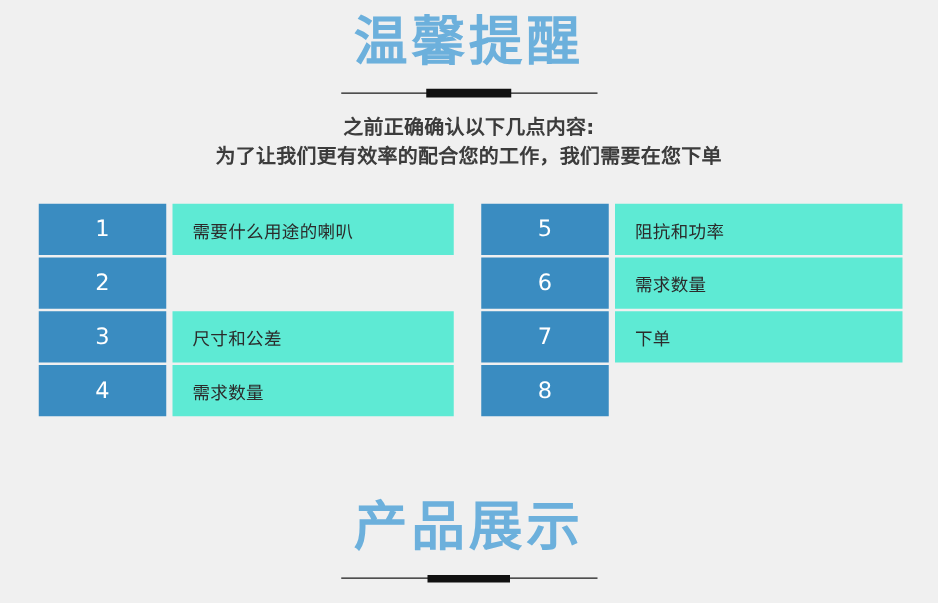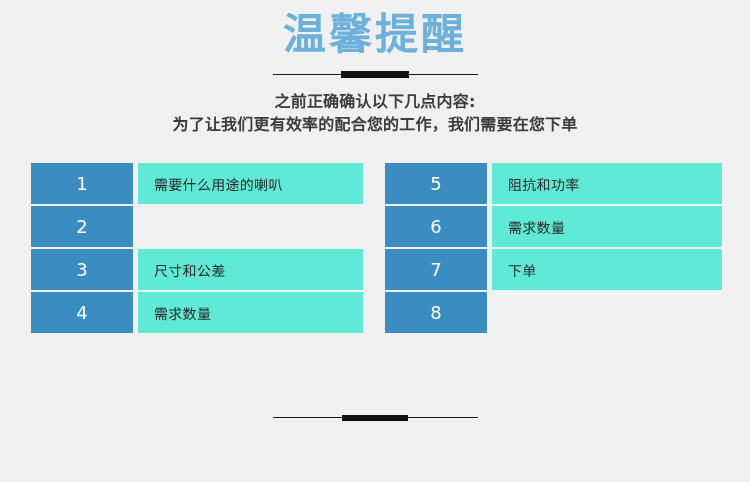--- a/index.html
+++ b/index.html
@@ -175,19 +175,20 @@
     <div class="checklist-row">
       <div class="row-number">7</div>
       <div class="row-label">下单</div>
     </div>
     <div class="checklist-row">
       <div class="row-number">8</div>
     </div>
   </div>
 
   <div class="section-heading" id="heading-bottom">
+    <span class="heading-text">产品展示</span>
     <div class="heading-divider thin">
       <span class="rule"></span>
       <span class="bar"></span>
     </div>
   </div>
 
 </div>
 
 </body></html>

